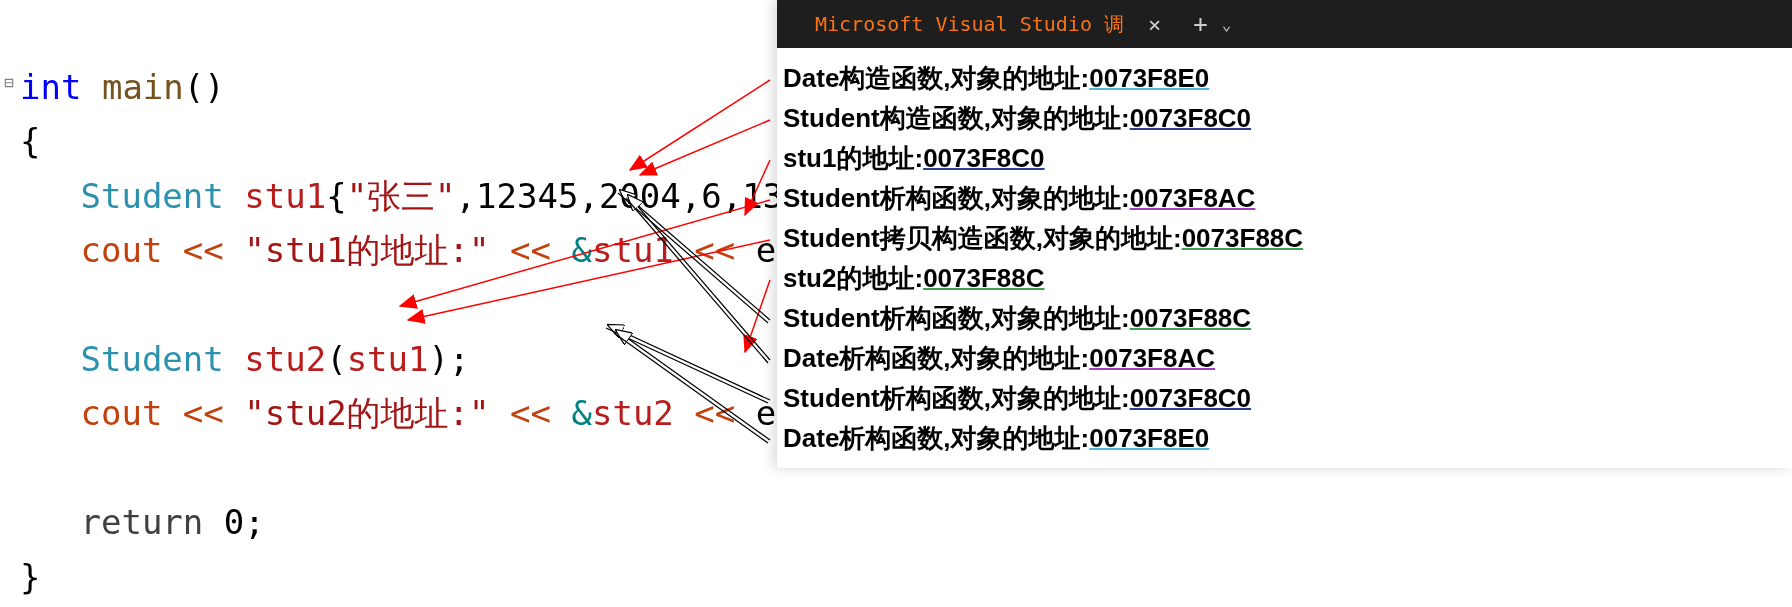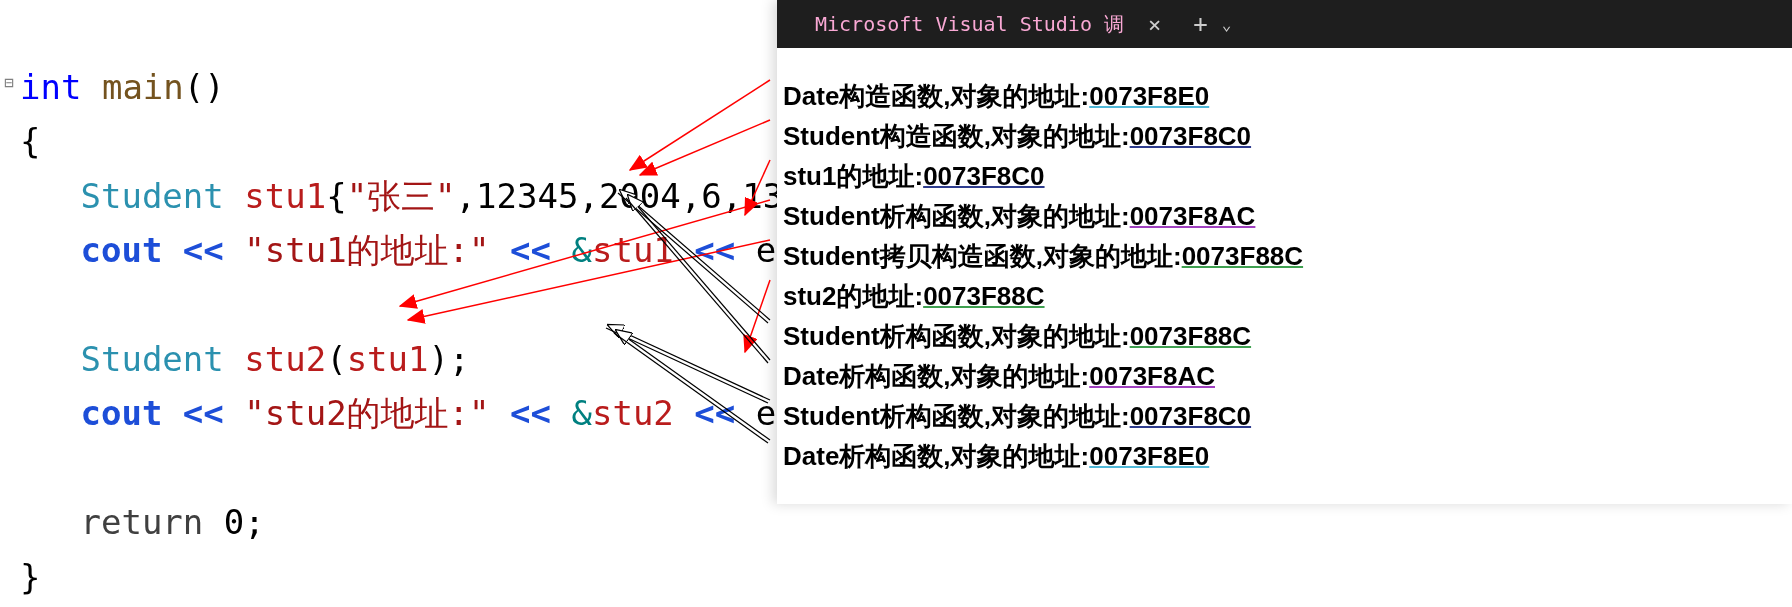--- a/index.html
+++ b/index.html
@@ -31,21 +31,21 @@
       display: inline-block;
       width: 40px;
     }
     .kw-int { color: #0000FF; }
     .kw-return { color: #404040; }
     .fn-name { color: #74531F; }
     .type-name { color: #2B91AF; }
     .var-name { color: #b91c1c;}
     .string { color: #A31515; }
     .num { color: #000000; }
-    .op { color: #1d4ed8; font-weight: bold; }
+    .op { color: #c2410c; }
     .punct { color: #000000; }
     .paren { color: #000000; }
     .kw-endl { color: #000000; }
     .amp { color: #008080; }
     .collapse-mark {
       position: absolute;
       left: 4px;
       top: 73px;
       color: #808080;
       font-size: 16px;
@@ -68,40 +68,40 @@
       padding-left: 30px;
       font-size: 20px;
     }
     .debug-tab {
       display: flex;
       align-items: center;
       gap: 20px;
       padding: 0px 8px;
       height: 100%;
     }
-    .tab-text { color: #f9a8d4;}
+    .tab-text { color: #f97316;}
     .close-x {
       color: #CCCCCC;
       font-size: 22px;
       cursor: pointer;
       padding: 0 4px;
     }
     .tab-actions {
       margin-left: 20px;
       display: flex;
       gap: 14px;
       align-items: center;
       color: #CCCCCC;
       font-size: 24px;
     }
     .tab-plus { cursor: pointer; }
     .tab-chevron { cursor: pointer; font-size: 16px;}
     
     .debug-output {
-      padding: 28px 6px;
+      padding: 10px 6px;
       font-size: 26px;
       line-height: 1.54;
       font-weight: bold;
       font-family: 'Segoe UI', 'Microsoft YaHei', sans-serif;
     }
     .out-line {
       white-space: nowrap;
     }
     .addr {
       text-decoration: underline;

